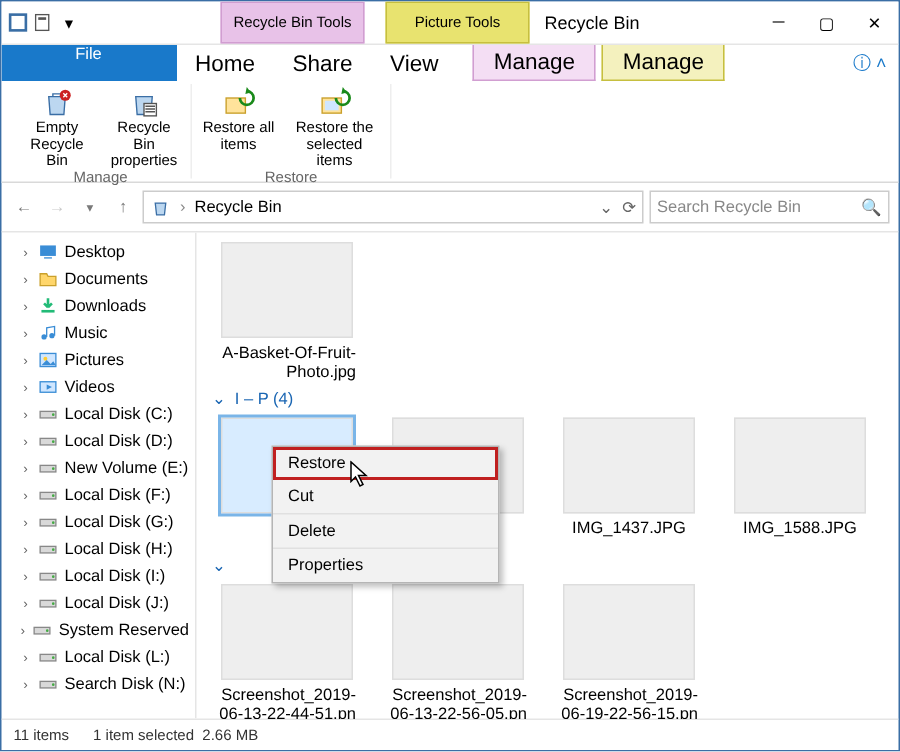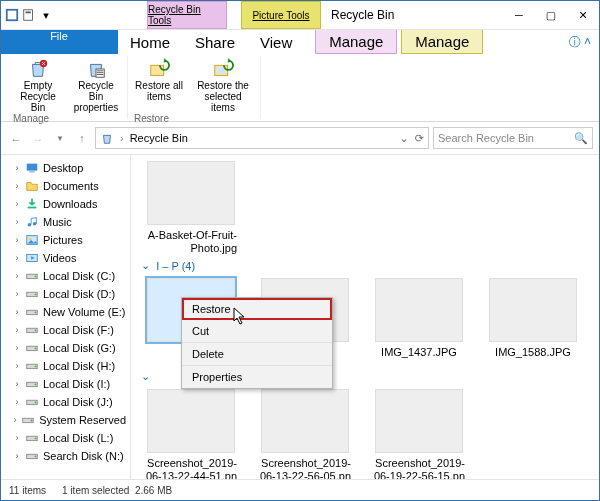--- a/index.html
+++ b/index.html
@@ -1,35 +1,35 @@
 <!DOCTYPE html>
 <html><head>
 <meta charset="utf-8">
 <style>
 html,body{margin:0;padding:0;font-family:"Segoe UI","Helvetica",sans-serif;font-size:11px;color:#000;background:#fff;}
 .window{width:600px;height:501px;border:1px solid #3a6ea5;box-sizing:border-box;position:relative;overflow:hidden;display:flex;flex-direction:column;background:#fff;}
 .titlebar{height:28px;display:flex;align-items:center;background:#fff;border-bottom:1px solid #e5e5e5;}
 .qat{display:flex;align-items:center;gap:3px;padding:0 4px;}
 .qat .qicon{width:14px;height:14px;display:flex;align-items:center;justify-content:center;}
 .ctx-tabs{display:flex;align-items:flex-end;margin-left:90px;height:100%;}
-.ctx-tab{width:80px;height:100%;display:flex;flex-direction:column;align-items:center;justify-content:center;font-size:10px;box-sizing:border-box;border-bottom:0;text-decoration:underline;}
+.ctx-tab{width:96px;height:100%;display:flex;flex-direction:column;align-items:center;justify-content:center;font-size:10px;box-sizing:border-box;border-bottom:0;}
 .ctx1{background:#e8c2e8;border:1px solid #d19ed1;}
 .ctx2{background:#e8e36f;border:1px solid #c6bf3f;margin-left:14px;}
 .title{margin-left:10px;font-size:12px;}
 .winbtns{margin-left:auto;display:flex;}
 .winbtn{width:32px;height:22px;display:flex;align-items:center;justify-content:center;}
 .tabrow{height:24px;display:flex;align-items:stretch;background:#fff;}
 .tab{padding:0 12px;display:flex;align-items:center;font-size:15px;border-right:1px solid transparent;cursor:default;}
 .tab.file{background:#1979ca;color:#fff;}
 .tab.ctx-sub1{background:#f4def4;border:1px solid #d19ed1;border-top:0;width:56px;justify-content:center;}
 .tab.ctx-sub2{background:#f4f1be;border:1px solid #c6bf3f;border-top:0;width:56px;justify-content:center;}
 .tab.spacer{flex:1;}
 .helpcirc{margin-left:auto;margin-right:8px;display:flex;align-items:center;color:#1979ca;font-size:12px;}
 .ribbon{height:68px;background:#fff;border-bottom:1px solid #d9d9d9;display:flex;padding:2px 6px;box-sizing:border-box;}
-.rgroup{display:flex;flex-direction:column;align-items:flex-start;border-right:1px solid #eee;padding:0 6px;}
+.rgroup{display:flex;flex-direction:column;align-items:center;border-right:1px solid #eee;padding:0 6px;}
 .rgroup .btns{display:flex;gap:8px;flex:1;align-items:flex-start;}
 .rbtn{display:flex;flex-direction:column;align-items:center;width:50px;font-size:10px;text-align:center;line-height:1.1;padding-top:2px;}
 .rbtn svg{width:22px;height:22px;}
 .glabel{font-size:10px;color:#666;margin-top:auto;margin-bottom:2px;}
 .addrbar{height:28px;display:flex;align-items:center;gap:4px;padding:2px 6px;border-bottom:1px solid #e5e5e5;}
 .navbtn{width:18px;height:18px;display:flex;align-items:center;justify-content:center;color:#7a7a7a;}
 .addr{flex:1;height:20px;border:1px solid #ccc;display:flex;align-items:center;padding:0 4px;font-size:11px;gap:4px;}
 .addr .sep{color:#888;padding:0 2px;}
 .search{width:150px;height:20px;border:1px solid #ccc;display:flex;align-items:center;padding:0 4px;color:#888;justify-content:space-between;gap:16px;}
 .body{flex:1;display:flex;overflow:hidden;}

